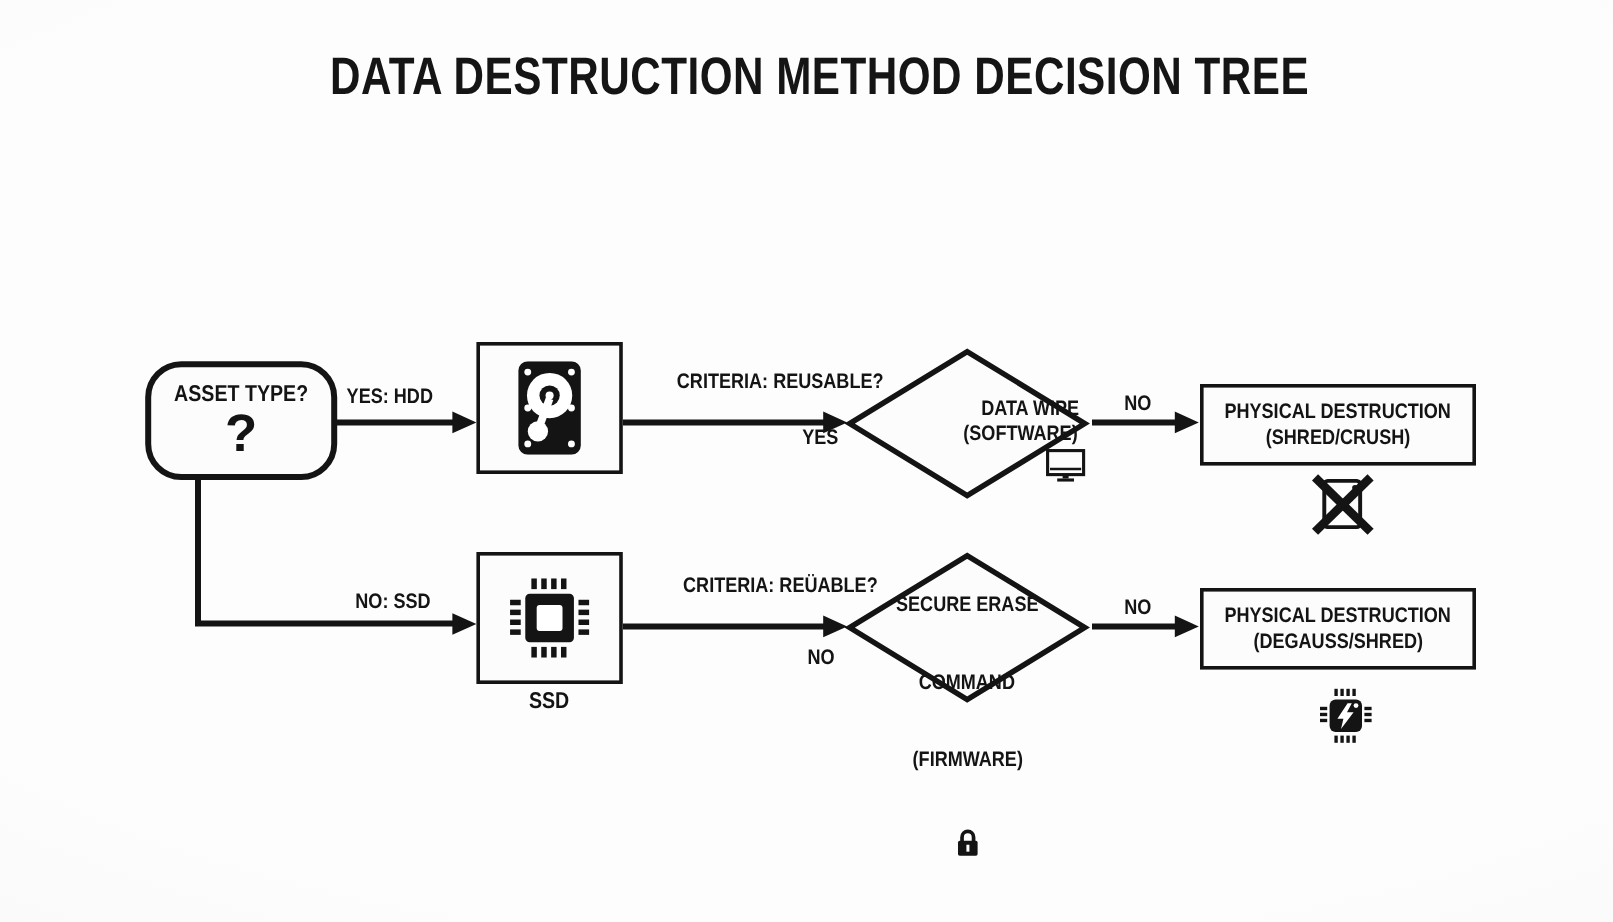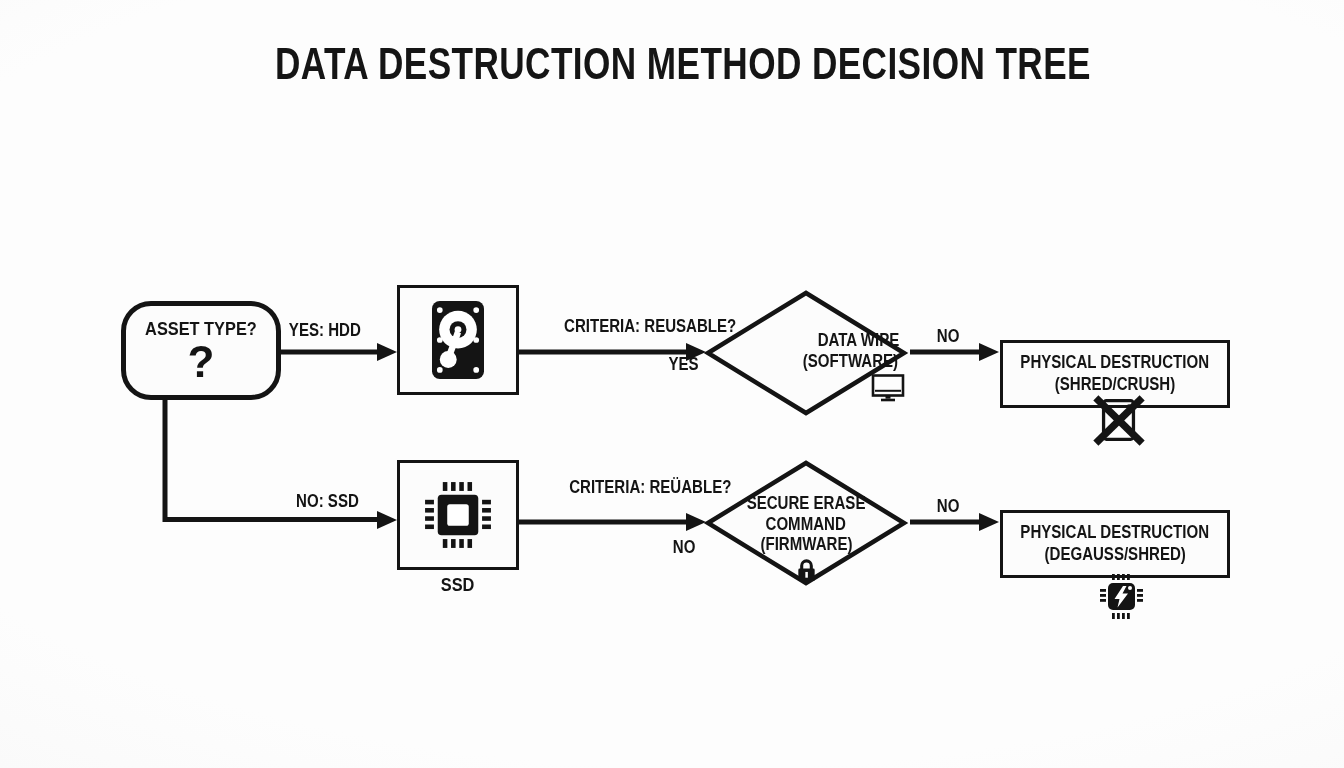--- a/index.html
+++ b/index.html
@@ -47,36 +47,36 @@
   .dev-caption .l2{font-size:18px;}
   .hdd-caption{left:328px;top:400px;}
   .ssd-caption{left:328px;top:574px;text-align:center;}
 
   
   .diamond-text{
     width:200px;text-align:center;line-height:1.18;font-size:17.5px;
     display:flex;flex-direction:column;align-items:center;
   }
   .d1{left:706px;top:330px;align-items:flex-end;}
-  .d2{left:706px;top:493px;}
+  .d2{left:706px;top:493px;gap:44px;}
   .diamond-text .icon-slot{margin-top:3px;line-height:0;}
 
   
   .result-box{
     left:1000px;width:230px;height:68px;border:3.5px solid #141414;background:#fcfcfc;
     box-sizing:border-box;display:flex;flex-direction:column;align-items:center;justify-content:center;
-    text-align:center;line-height:1.25;font-size:17.5px;margin-top:20px;
+    text-align:center;line-height:1.25;font-size:17.5px;
   }
   .r1{top:320px;}
   .r2{top:490px;}
 
   
   .edge-label{text-align:center;font-size:17.5px;line-height:1;}
   .el-yes-hdd{left:255px;top:322px;width:140px;}
-  .el-criteria1{left:548px;top:318px;width:205px;}
+  .el-criteria1{left:548px;top:309px;width:205px;}
   .el-yes1{left:654px;top:356px;width:60px;}
   .el-no1{left:918px;top:328px;width:60px;}
   .el-no-ssd{left:255px;top:493px;width:145px;}
   .el-criteria2{left:548px;top:479px;width:205px;}
   .el-no2{left:654px;top:539px;width:60px;}
   .el-no3{left:918px;top:498px;width:60px;}
 
   .icon-wrap{line-height:0;}
 </style>
 </head>

